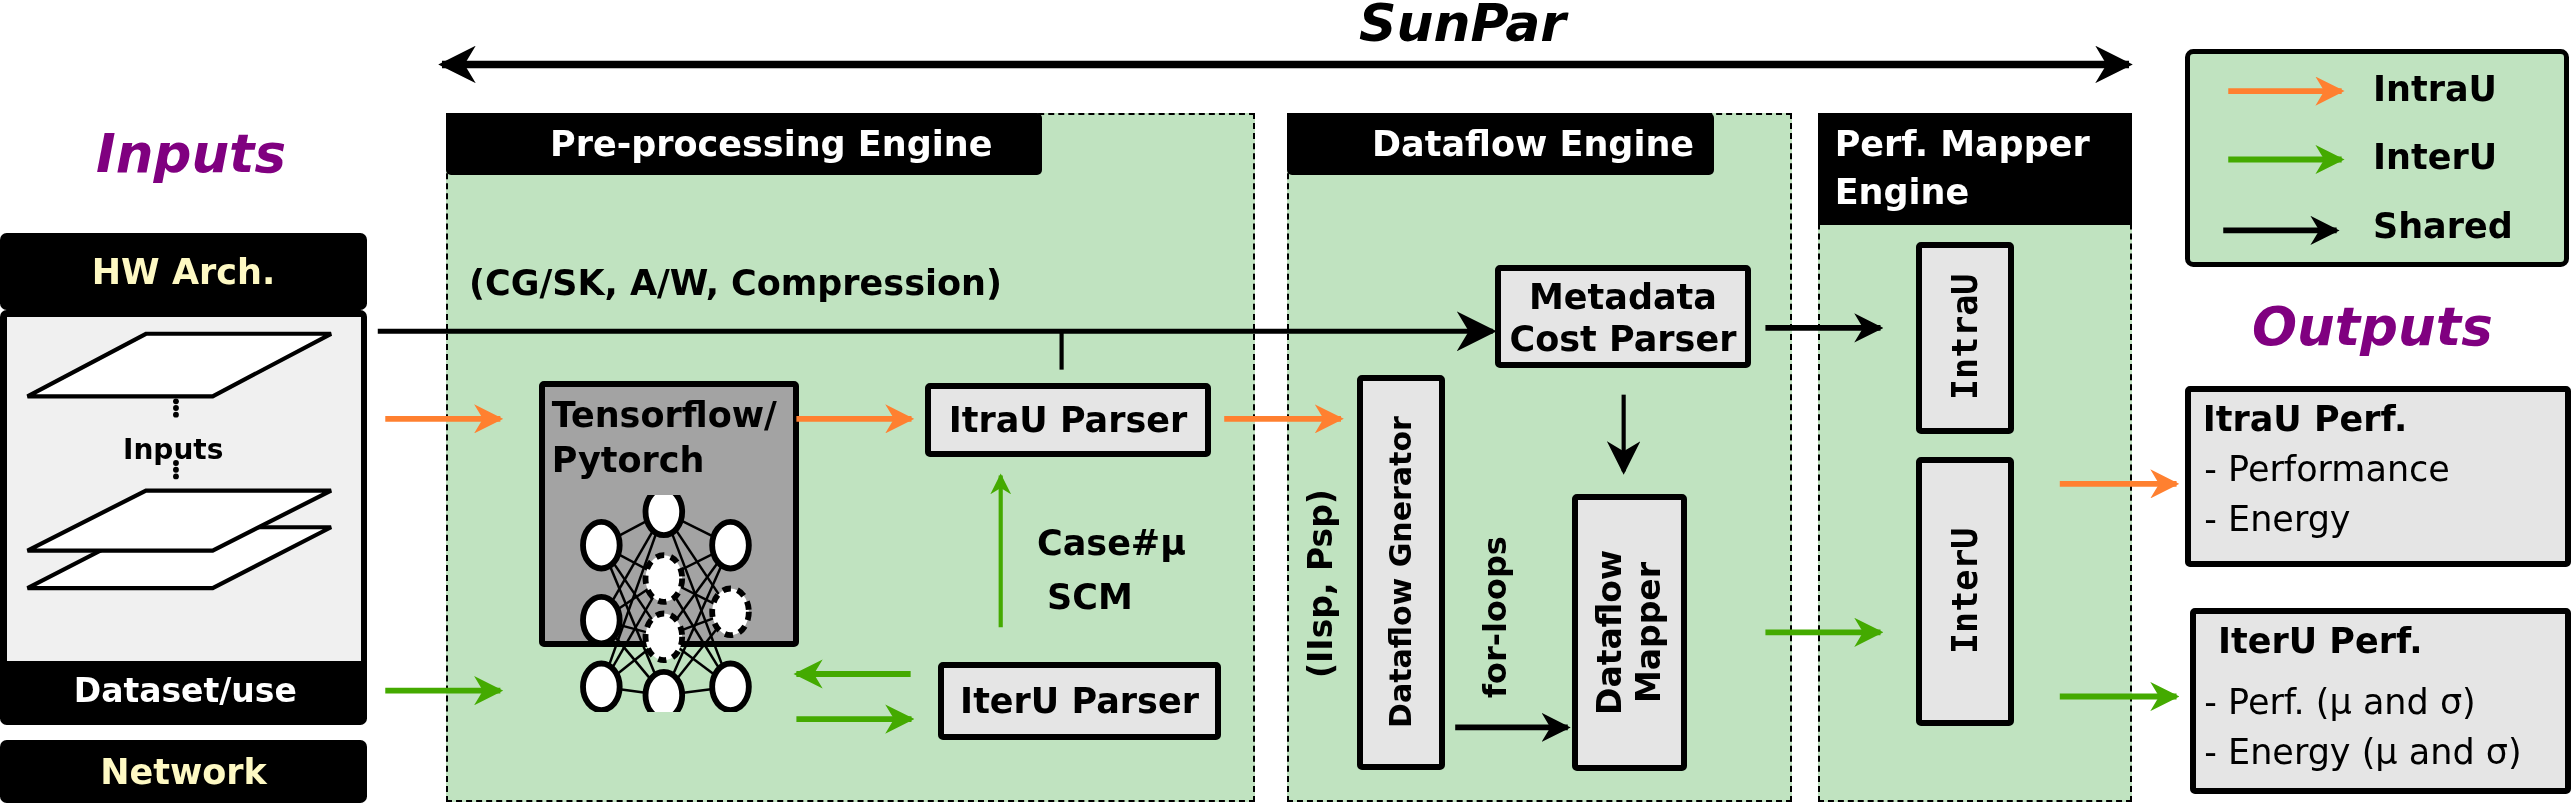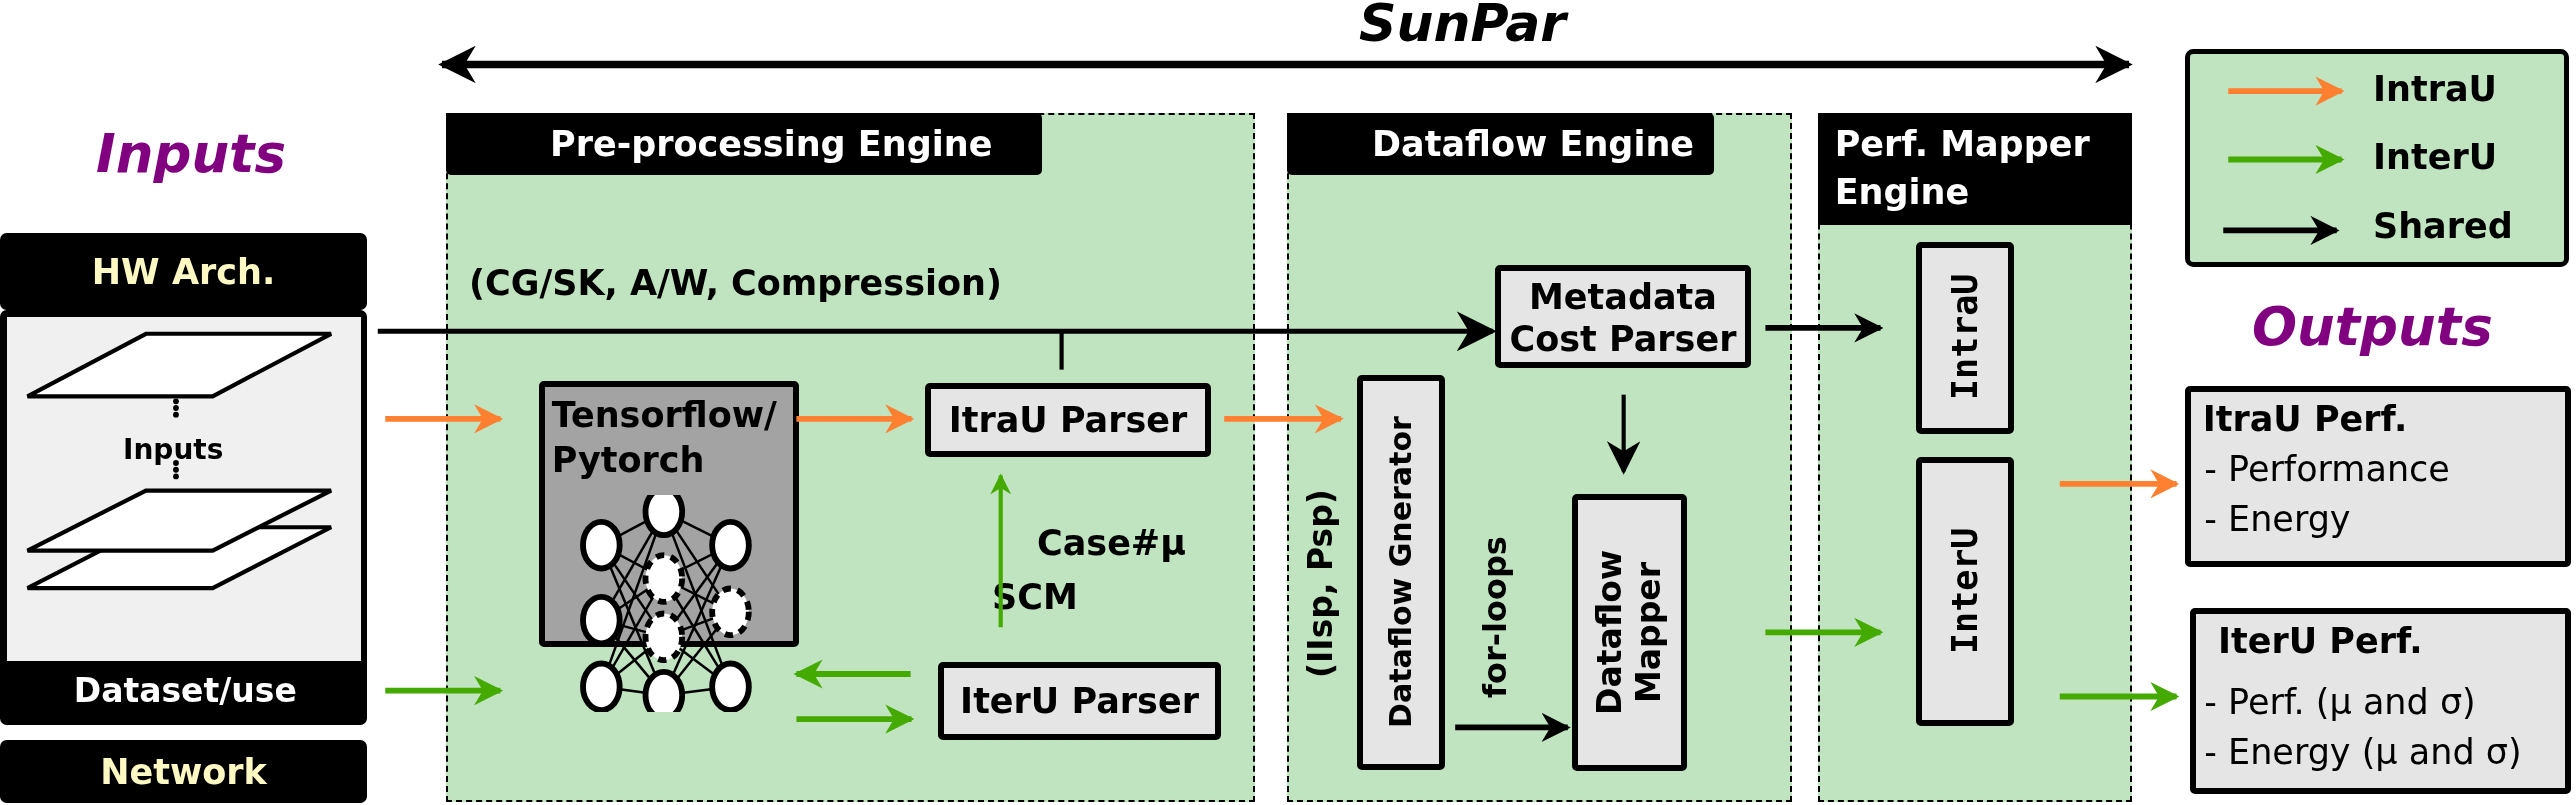--- a/index.html
+++ b/index.html
@@ -94,21 +94,21 @@
 
 <div class="box" style="left:925px; top:383px; width:286px; height:74px; display:flex; align-items:center; justify-content:center; font-size:35px;">
   <span>ItraU Parser</span>
 </div>
 
 <div class="box" style="left:938px; top:662px; width:283px; height:78px; display:flex; align-items:center; justify-content:center; font-size:35px;text-align:right;">
   <span>IterU Parser</span>
 </div>
 
 <div class="abs" style="left:1037px; top:523px; font-size:35px; font-weight:bold;">Case#μ</div>
-<div class="abs" style="left:992px; top:577px; font-size:35px; font-weight:bold;">SCM</div>
+<div class="abs" style="left:1047px; top:577px; font-size:35px; font-weight:bold;">SCM</div>
 
 <div class="engine" style="left:1287px; top:113px; width:505px; height:689px;"></div>
 <div class="hdr" style="left:1287px; top:113px; width:427px; height:62px; display:flex; align-items:center; padding-left:85px;">
   <span>Dataflow Engine</span>
 </div>
 
 <div class="vtext" style="left:1291px; top:450px; width:58px; height:267px; font-size:33px;">
   <span>(IIsp, Psp)</span>
 </div>
 

